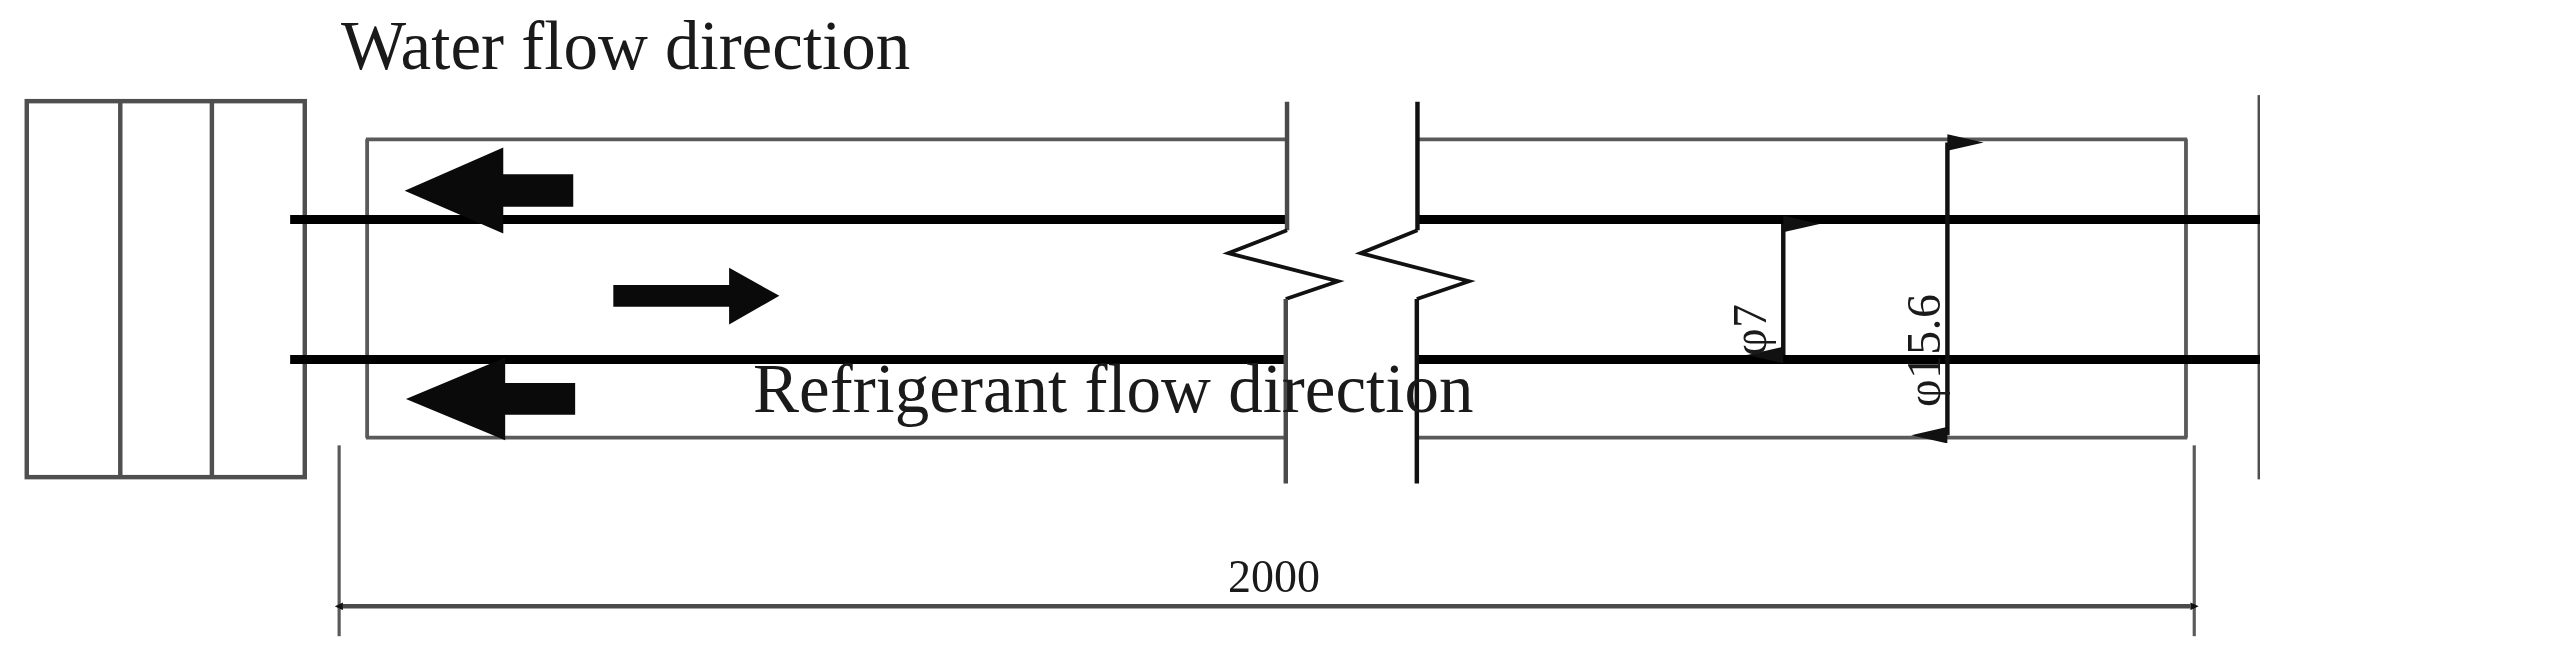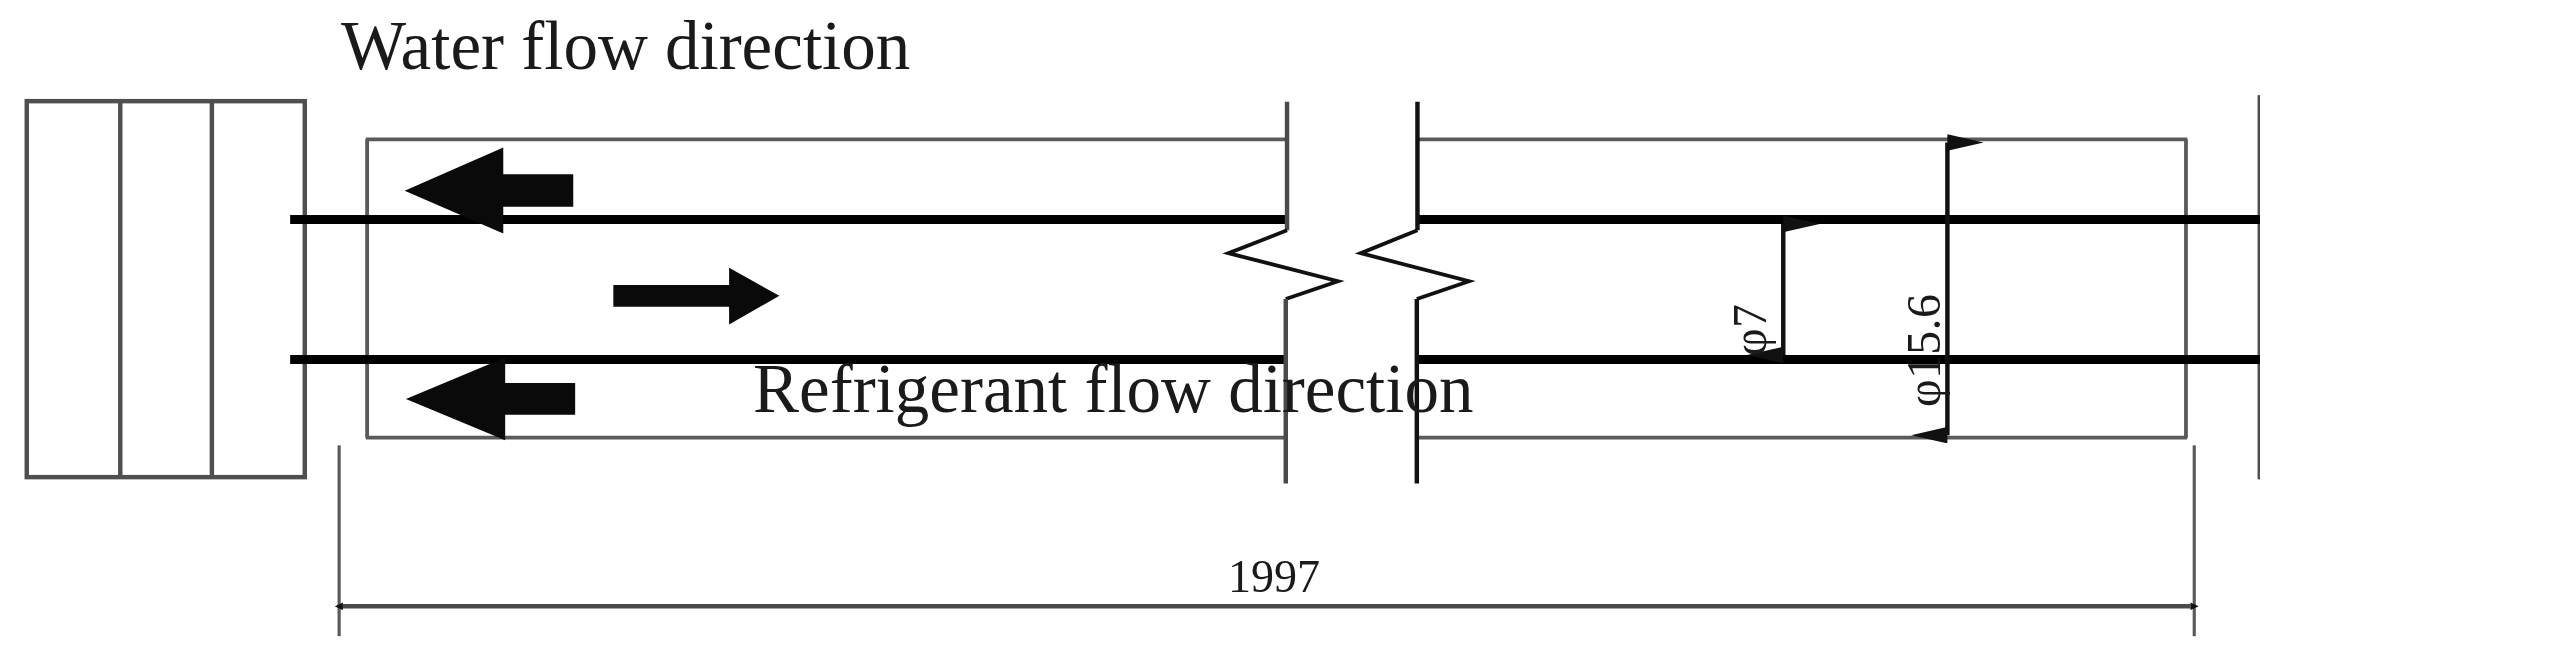--- a/index.html
+++ b/index.html
@@ -156,20 +156,20 @@
       <line x1="3448" y1="700" x2="3448" y2="1000" stroke="#5a5a5a" stroke-width="5"></line>
       <line x1="538" y1="953" x2="3442" y2="953" stroke="#4a4a4a" stroke-width="7" marker-start="url(#dimArrowL)" marker-end="url(#dimArrowR)"></line>
     </g>
 
   </svg>
 
   <div class="label label-water">Water flow direction</div>
 
   <div class="label label-refrigerant">Refrigerant flow direction</div>
 
-  <div class="label label-length">1997</div>
+  <div class="label label-length">2000</div>
 
   <div class="label label-dia label-d7">φ7</div>
 
   <div class="label label-dia label-d156">φ15.6</div>
 
 </div>
 
 
 </body></html>

